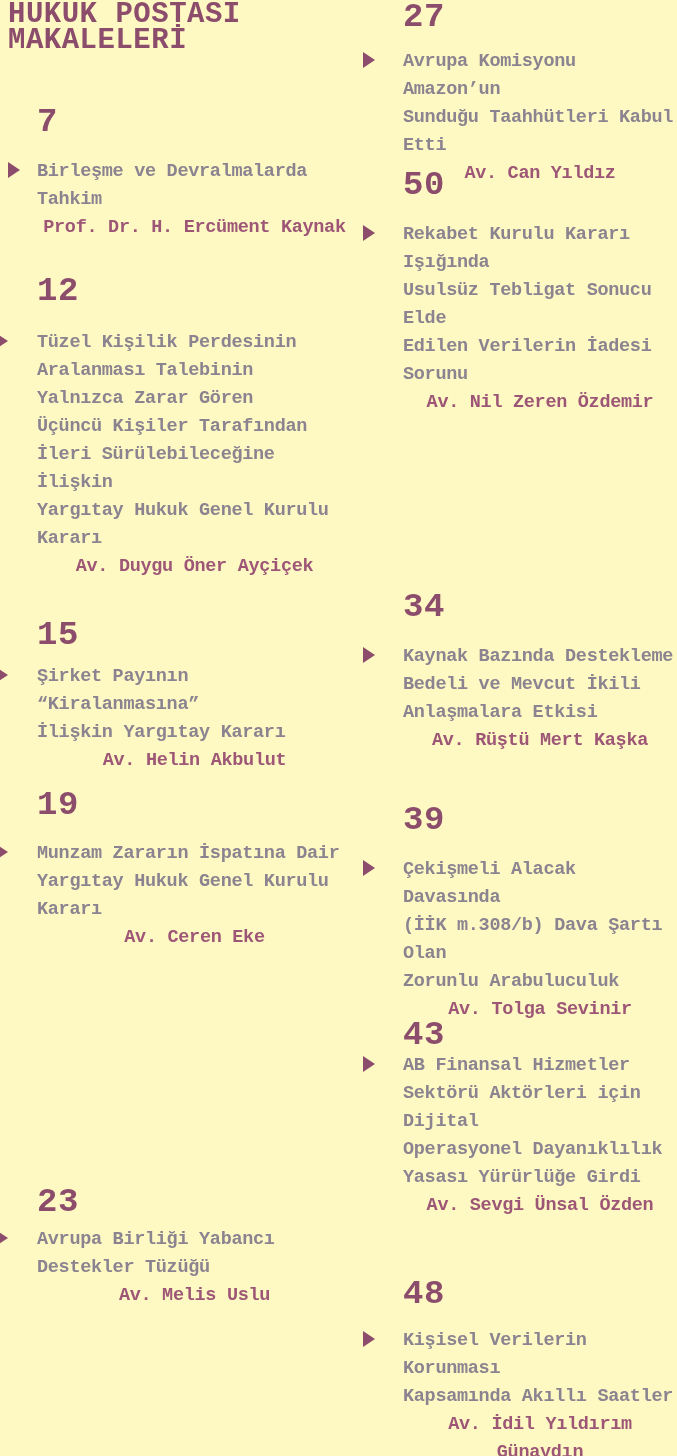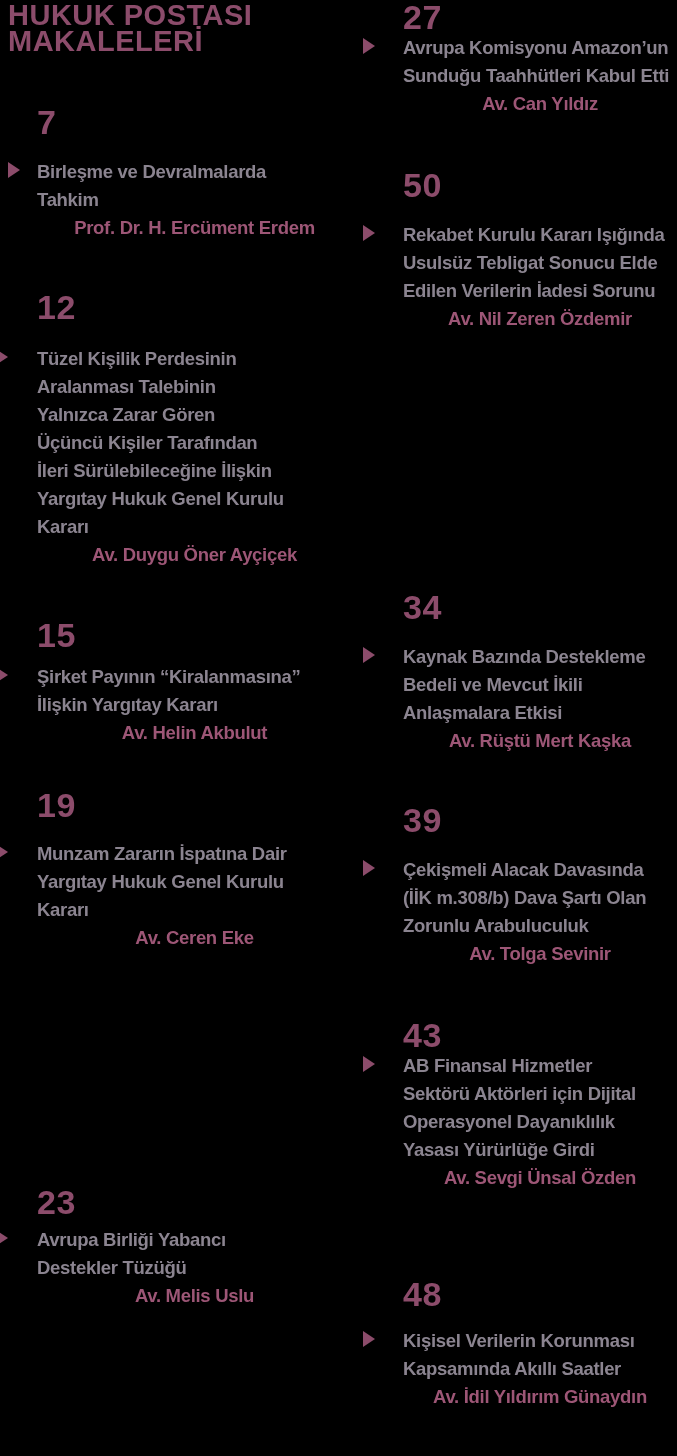--- a/index.html
+++ b/index.html
@@ -1,22 +1,22 @@
 <!DOCTYPE html>
 <html lang="tr"><head>
 <meta charset="utf-8">
 <style>
   html, body { margin: 0; padding: 0; background: #ffffff; }
   .page {
     position: relative;
     width: 677px;
     height: 1456px;
-    background: #000000;
+    background: #fef9c3;
     overflow: hidden;
-    font-family: Liberation Sans, sans-serif;
+    font-family: Liberation Mono, monospace;
     font-weight: bold;
   }
   .col { position: absolute; top: 0; height: 100%; }
   .col-left  { left: 0;   width: 352px; }
   .col-right { left: 363px; width: 314px; }
 
   .doc-title {
     position: absolute;
     top: 2px; left: 8px;
     margin: 0;
@@ -75,25 +75,25 @@
 
     <h1 class="doc-title">HUKUK POSTASI
 MAKALELERİ</h1>
 
     <section class="entry entry-7" style="top:105px">
       <div class="num">7</div>
       <div class="body" style="margin-top:19px">
         <span class="arrow"></span>
         <div class="title">Birleşme ve Devralmalarda
 Tahkim</div>
-        <div class="author">Prof. Dr. H. Ercüment Erdem</div>
-      </div>
-    </section>
-
-    <section class="entry" style="top:290px">
+        <div class="author">Prof. Dr. H. Ercüment Kaynak</div>
+      </div>
+    </section>
+
+    <section class="entry" style="top:274px">
       <div class="num">12</div>
       <div class="body" style="margin-top:21px">
         <span class="arrow"></span>
         <div class="title">Tüzel Kişilik Perdesinin
 Aralanması Talebinin
 Yalnızca Zarar Gören
 Üçüncü Kişiler Tarafından
 İleri Sürülebileceğine İlişkin
 Yargıtay Hukuk Genel Kurulu
 Kararı</div>
@@ -131,21 +131,21 @@
         <div class="author">Av. Melis Uslu</div>
       </div>
     </section>
 
   </div>
 
   <div class="col col-right">
 
     <section class="entry" style="top:0px">
       <div class="num">27</div>
-      <div class="body" style="">
+      <div class="body" style="margin-top:14px">
         <span class="arrow"></span>
         <div class="title">Avrupa Komisyonu Amazon’un
 Sunduğu Taahhütleri Kabul Etti</div>
         <div class="author">Av. Can Yıldız</div>
       </div>
     </section>
 
     <section class="entry" style="top:168px">
       <div class="num">50</div>
       <div class="body" style="margin-top:19px">

